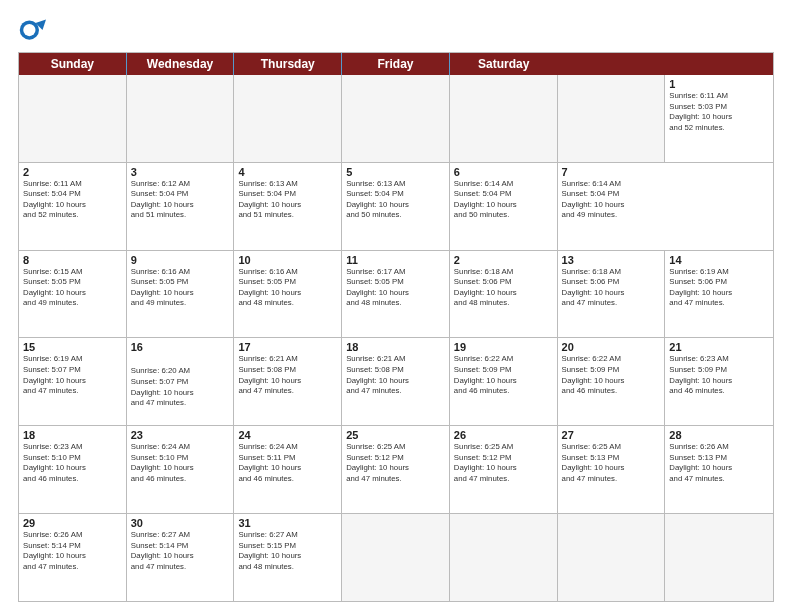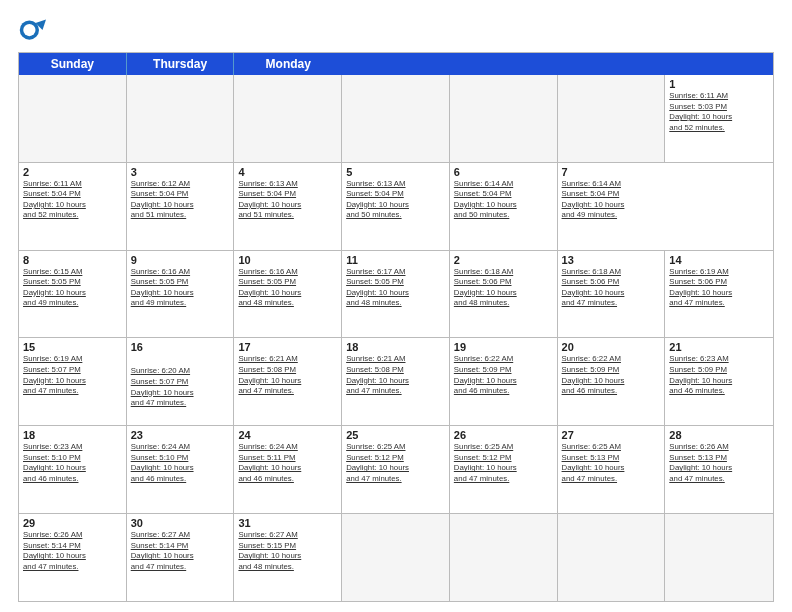--- a/index.html
+++ b/index.html
@@ -55,21 +55,21 @@
     }
     .calendar {
       flex: 1;
       display: flex;
       flex-direction: column;
       border: 1px solid #bbb;
     }
     .cal-header {
       display: grid;
       grid-template-columns: repeat(7, 1fr);
-      background: #1d4ed8;
+      background: #7f1d1d;
     }
     .cal-header-cell {
       color: #fff;
       text-align: center;
       font-size: 12px;
       font-weight: bold;
       padding: 4px 2px;
       border-right: 1px solid #5599cc;
     }
     .cal-header-cell:last-child { border-right: none; }
@@ -99,21 +99,20 @@
       font-size: 11px;
       font-weight: bold;
       color: #222;
       display: block;
       margin-bottom: 1px;
     }
     .cell-text {
       font-size: 7.8px;
       line-height: 1.35;
       color: #333;
-      text-decoration: underline;
     }
   </style>
 </head>
 <body>
 
 <div class="page">
   <div class="header">
     <div class="logo">
       <svg class="logo-icon" viewBox="0 0 32 32">
         <circle cx="13" cy="16" r="11" fill="#1a6fba"></circle>
@@ -127,22 +126,24 @@
     </div>
     <div class="title-block">
       <div class="month-title"></div>
       <div class="location-title"></div>
     </div>
   </div>
 
   <div class="calendar">
     <div class="cal-header" id="cal-header">
         <div class="cal-header-cell">Sunday</div>
+        <div class="cal-header-cell">Wednesday</div>
         <div class="cal-header-cell">Thursday</div>
-        <div class="cal-header-cell">Monday</div>
+        <div class="cal-header-cell">Friday</div>
+        <div class="cal-header-cell">Saturday</div>
       </div>
     <div class="cal-body" id="cal-body">
         <div class="cal-row">
           <div class="cal-cell empty"></div>
           <div class="cal-cell empty"></div>
           <div class="cal-cell empty"></div>
           <div class="cal-cell empty"></div>
           <div class="cal-cell empty"></div>
           <div class="cal-cell empty"></div>
           <div class="cal-cell">

